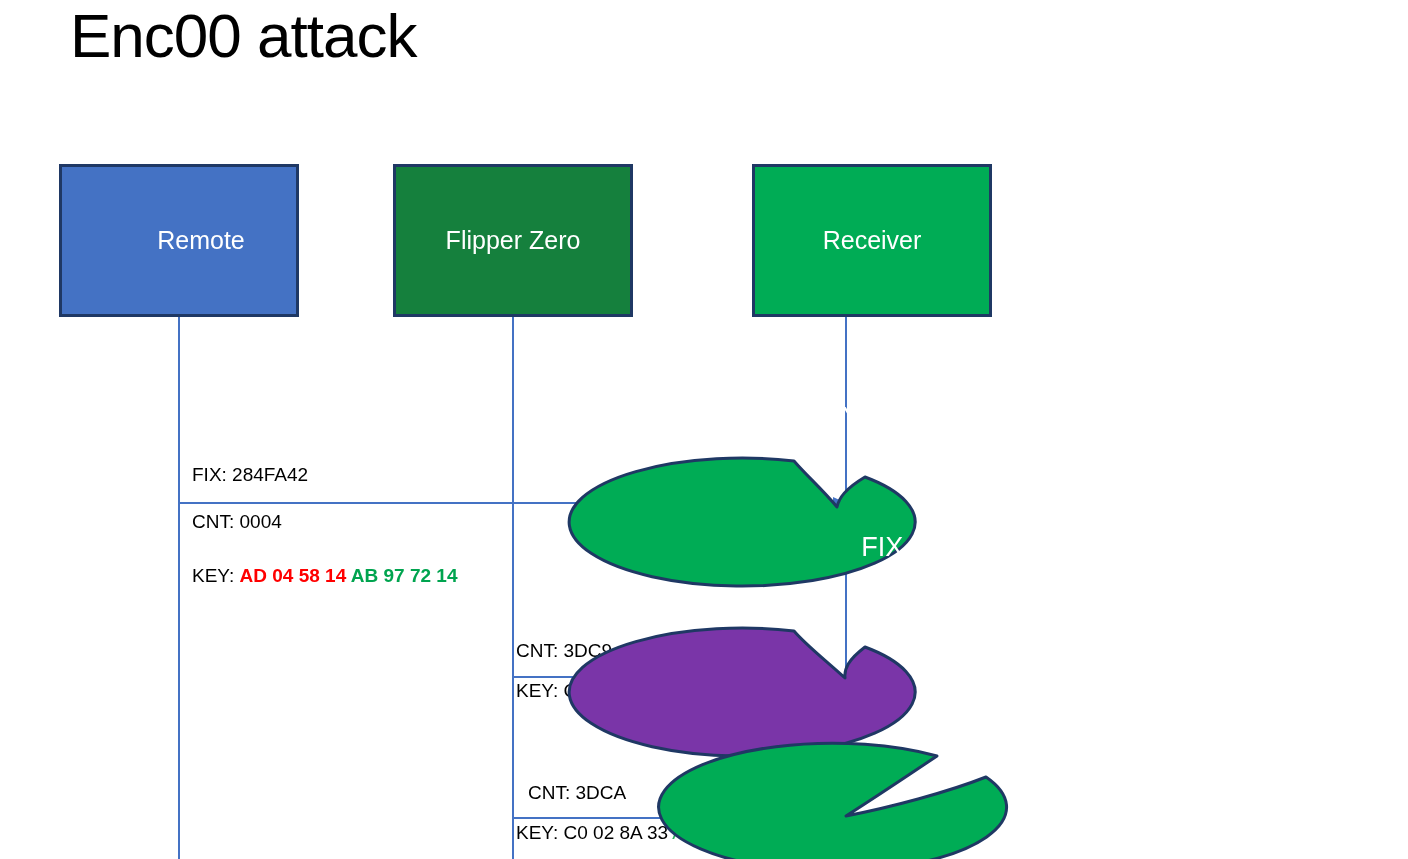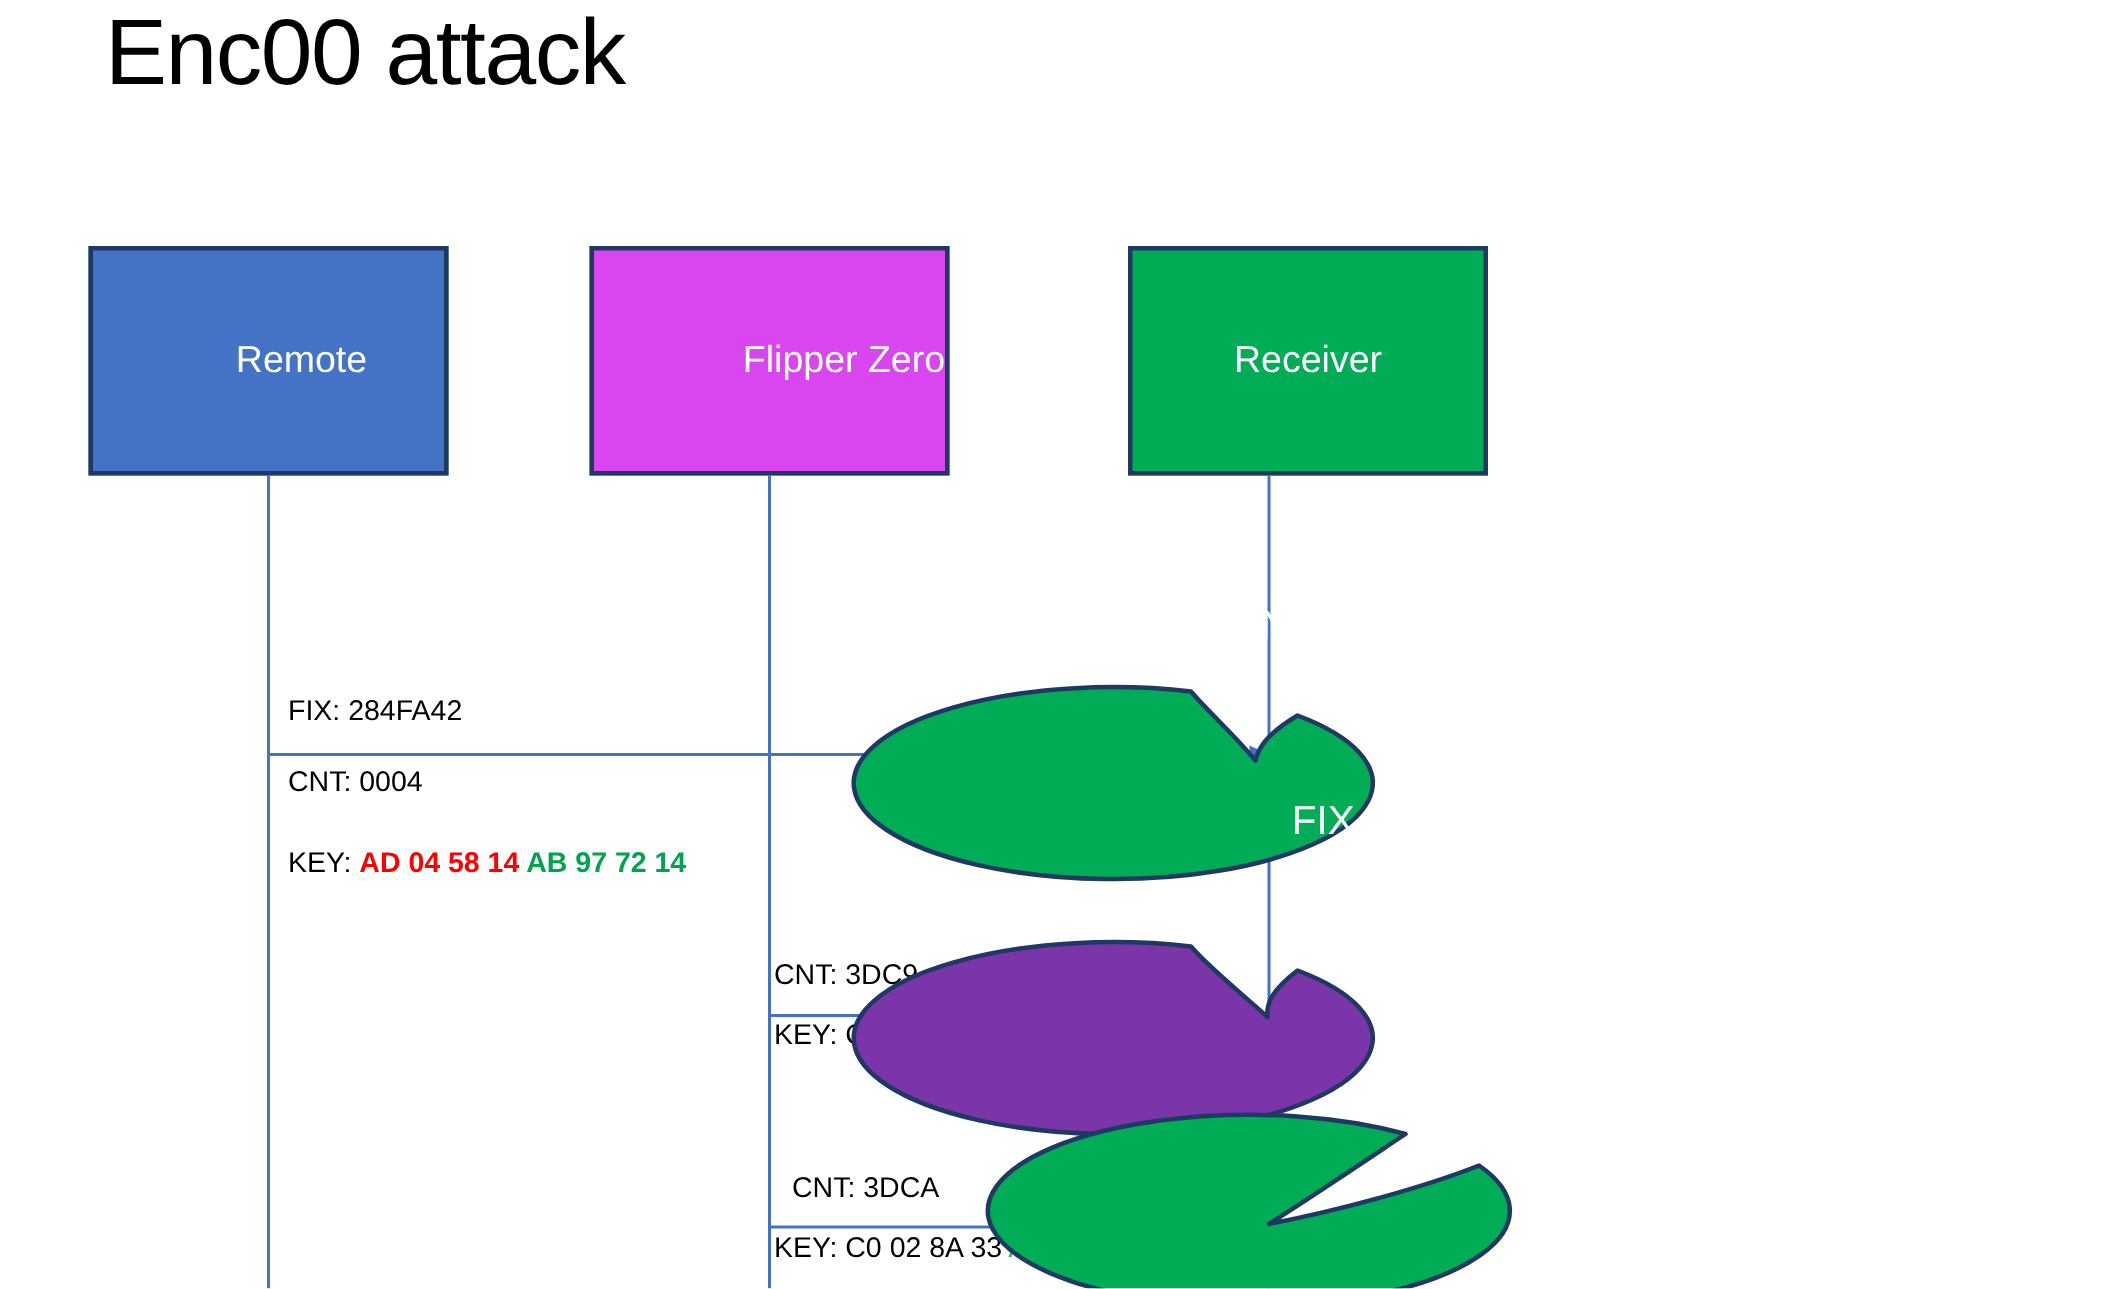--- a/index.html
+++ b/index.html
@@ -6,21 +6,21 @@
   .canvas{position:relative;width:1408px;height:859px;background:#ffffff;overflow:hidden;
           font-family:"Liberation Sans",sans-serif;}
 
   .slide-title{position:absolute;left:70px;top:0px;font-size:62px;font-weight:300;
                color:#000;letter-spacing:-1px;margin:0;}
 
   .actor{position:absolute;top:164px;width:240px;height:153px;border:3px solid #1F3864;
          box-sizing:border-box;display:flex;align-items:center;justify-content:center;
          color:#fff;font-size:25px;}
   .actor-remote{left:59px;background:#4472C4;padding-left:44px;}
-  .actor-flipper{left:393px;background:#d946ef;justify-content:flex-end;}
+  .actor-flipper{left:393px;background:#15803d;}
   .actor-receiver{left:726px;background:#00AC55;margin-left:26px;}
 
   .lifeline{position:absolute;top:317px;width:2px;height:542px;background:#4472C4;}
   .lifeline-remote{left:178px;}
   .lifeline-flipper{left:512px;}
   .lifeline-receiver{left:845px;}
 
   .arrow-line{position:absolute;height:2px;background:#4472C4;}
   .arrow1{left:178px;top:502px;width:656px;}
   .arrow2{left:512px;top:676px;width:322px;}

